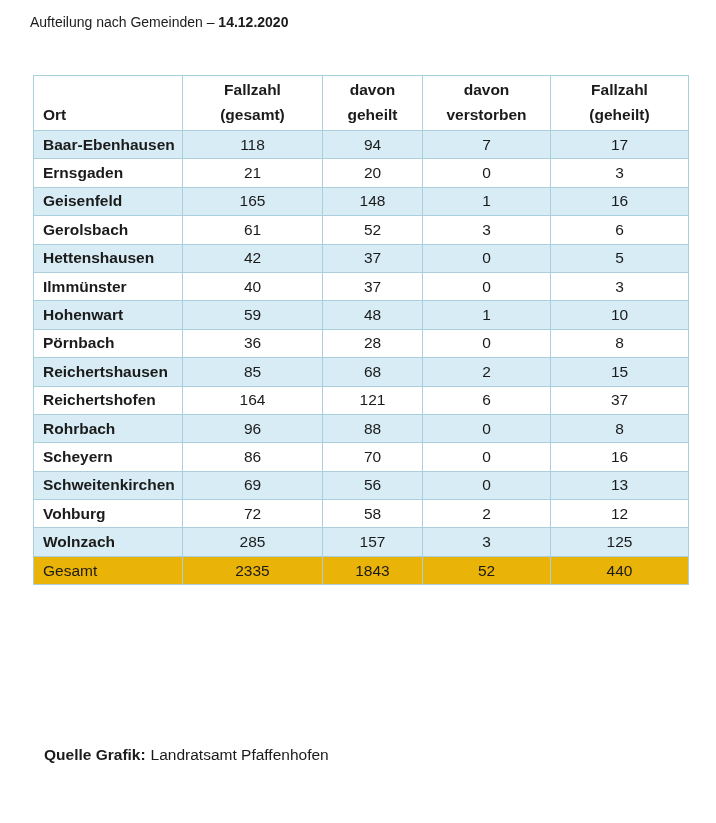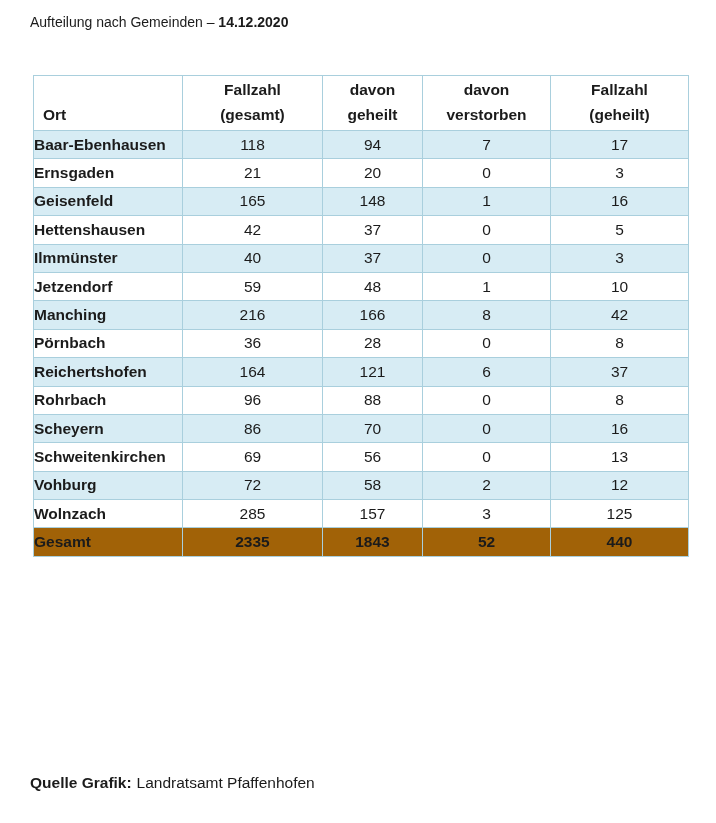--- a/index.html
+++ b/index.html
@@ -63,40 +63,40 @@
     padding-left: 9px;
   }
 
   tbody td {
     height: 28.4px;
     padding: 0;
   }
   tbody td.ort {
     font-weight: bold;
     text-align: left;
+    padding-left: 9px;
   }
   tbody td.num {
     text-align: center;
     font-weight: normal;
   }
   tbody tr:nth-child(odd) td {
     background: #d7ecf4;
   }
   tbody tr.total td {
-    font-weight: bold;
-    background: #a16207;
+    font-weight: normal;
+    background: #eab308;
   }
 
   .source {
     position: absolute;
-    left: 30px;
+    left: 44px;
     top: 746px;
     font-size: 15.5px;
     white-space: nowrap;
-    margin-top: 28px;
   }
   .source .value { margin-left: 0.32em; }
 </style>
 </head>
 <body>
 
 <div class="page">
 
   <div class="title"><span>Aufteilung nach Gemeinden – </span><span class="bold">14.12.2020</span></div>
 
@@ -147,53 +147,60 @@
           <td class="num">3</td>
         </tr>
         <tr>
           <td class="ort">Geisenfeld</td>
           <td class="num">165</td>
           <td class="num">148</td>
           <td class="num">1</td>
           <td class="num">16</td>
         </tr>
         <tr>
+          <td class="ort">Gerolsbach</td>
+          <td class="num">61</td>
+          <td class="num">52</td>
+          <td class="num">3</td>
+          <td class="num">6</td>
+        </tr>
+        <tr>
           <td class="ort">Hettenshausen</td>
           <td class="num">42</td>
           <td class="num">37</td>
           <td class="num">0</td>
           <td class="num">5</td>
         </tr>
         <tr>
           <td class="ort">Ilmmünster</td>
           <td class="num">40</td>
           <td class="num">37</td>
           <td class="num">0</td>
           <td class="num">3</td>
         </tr>
         <tr>
-          <td class="ort">Jetzendorf</td>
+          <td class="ort">Hohenwart</td>
           <td class="num">59</td>
           <td class="num">48</td>
           <td class="num">1</td>
           <td class="num">10</td>
         </tr>
         <tr>
-          <td class="ort">Manching</td>
-          <td class="num">216</td>
-          <td class="num">166</td>
-          <td class="num">8</td>
-          <td class="num">42</td>
-        </tr>
-        <tr>
           <td class="ort">Pörnbach</td>
           <td class="num">36</td>
           <td class="num">28</td>
           <td class="num">0</td>
           <td class="num">8</td>
+        </tr>
+        <tr>
+          <td class="ort">Reichertshausen</td>
+          <td class="num">85</td>
+          <td class="num">68</td>
+          <td class="num">2</td>
+          <td class="num">15</td>
         </tr>
         <tr>
           <td class="ort">Reichertshofen</td>
           <td class="num">164</td>
           <td class="num">121</td>
           <td class="num">6</td>
           <td class="num">37</td>
         </tr>
         <tr>
           <td class="ort">Rohrbach</td>

